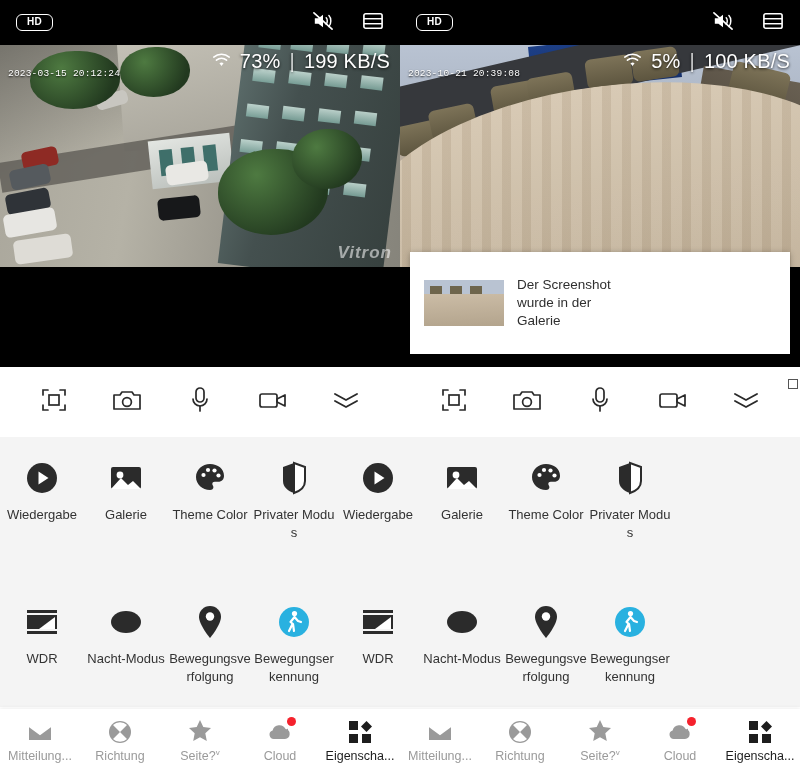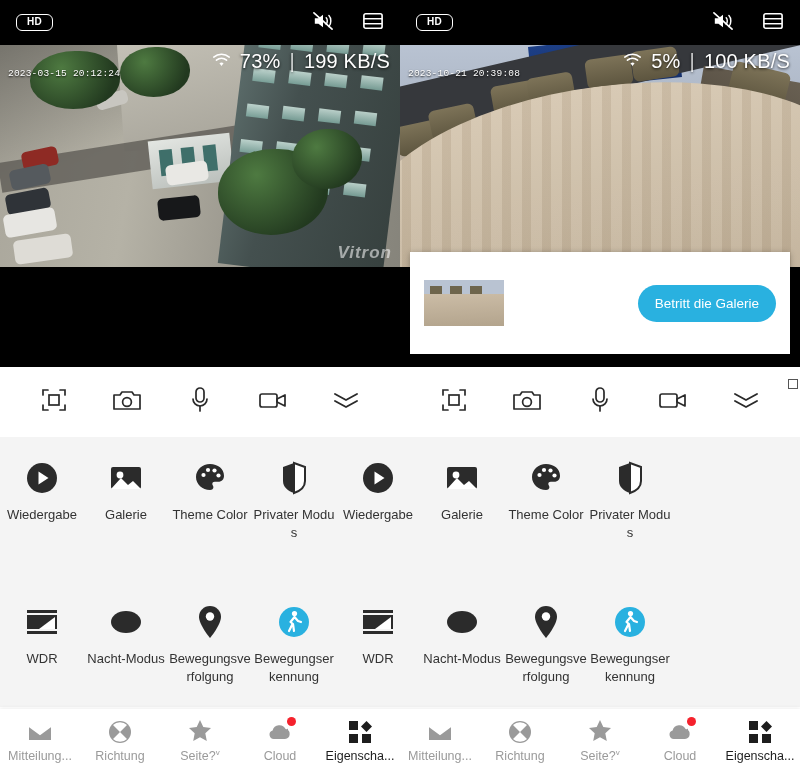--- a/index.html
+++ b/index.html
@@ -328,21 +328,21 @@
       </div>
     </div>
 
     <div class="toast">
       <div class="toast-thumb">
         <div class="tt-wall"></div>
         <div class="tt-ch" style="left:6px"></div>
           <div class="tt-ch" style="left:26px"></div>
           <div class="tt-ch" style="left:46px"></div>
       </div>
-      <button class="toast-btn">Betritt die Galerie</button>
+      <div class="toast-text">Der Screenshot wurde in der Galerie</div>
     </div>
   </div>
 
   <div class="ctrl-row">
     <div class="ctrl-half">
       <div class="ctrl-btn">
         <span>
           <svg width="26" height="26" viewBox="0 0 26 26">
               <path d="M2 8V3h5M24 8V3h-5M2 18v5h5M24 18v5h-5" stroke="#2a2a2a" stroke-width="1.7" fill="none" stroke-linecap="round"></path>
               <rect x="8" y="8" width="10" height="10" stroke="#2a2a2a" stroke-width="1.7" fill="none"></rect>

